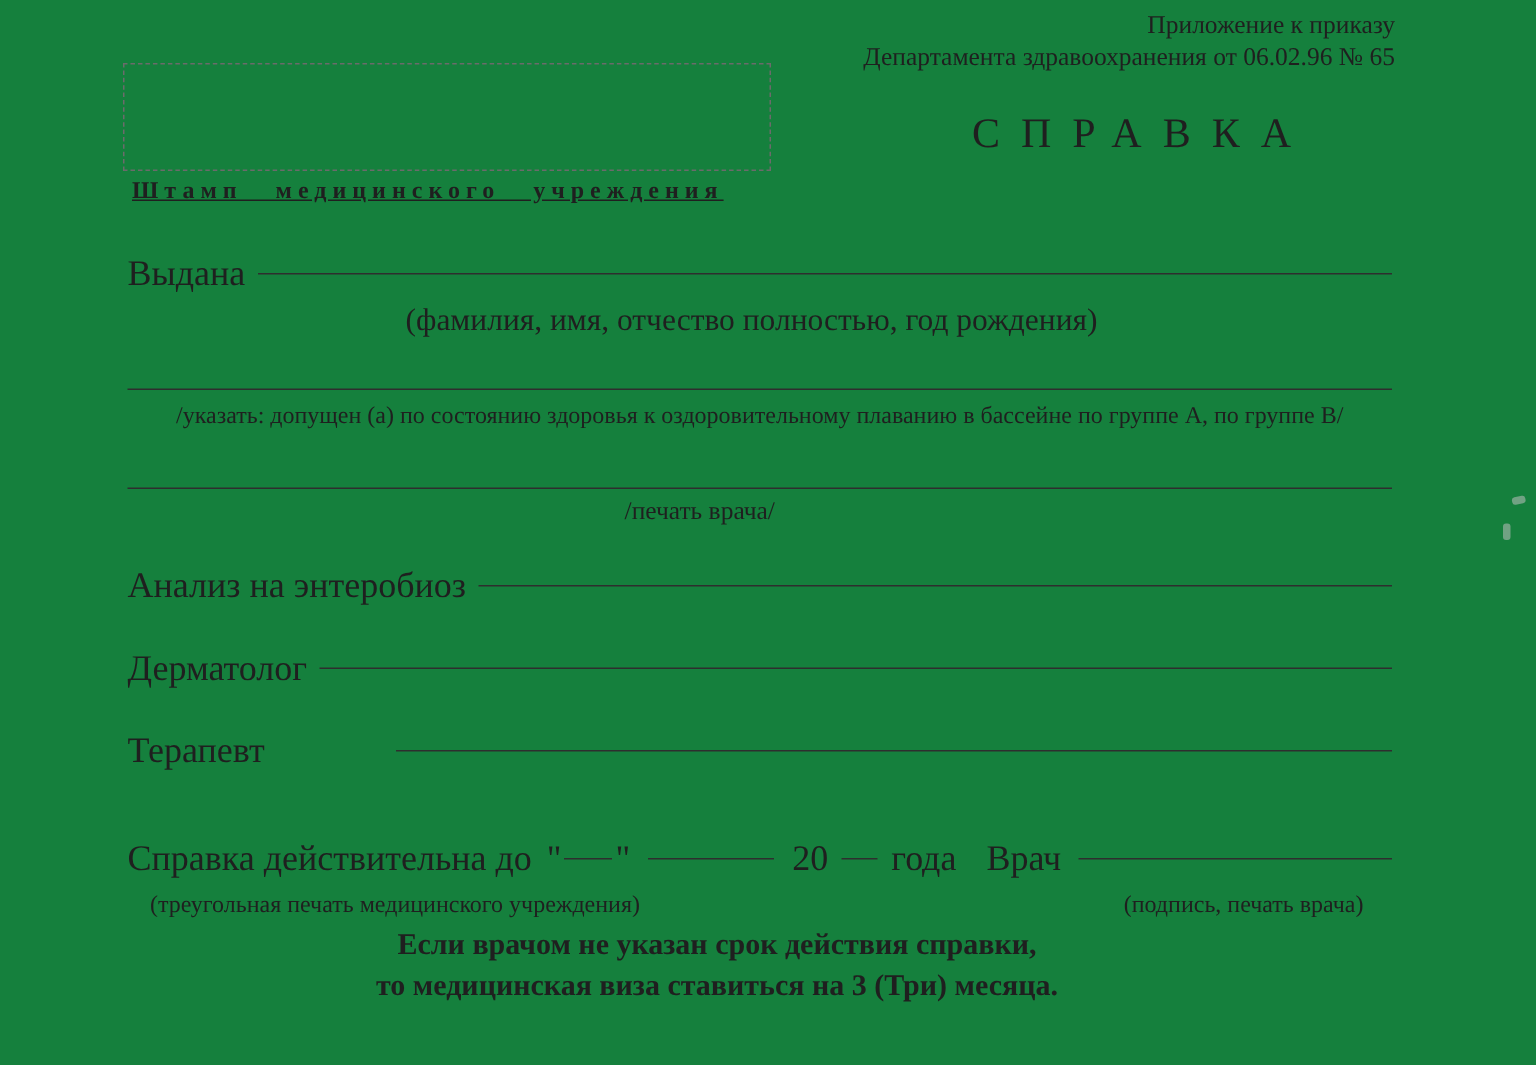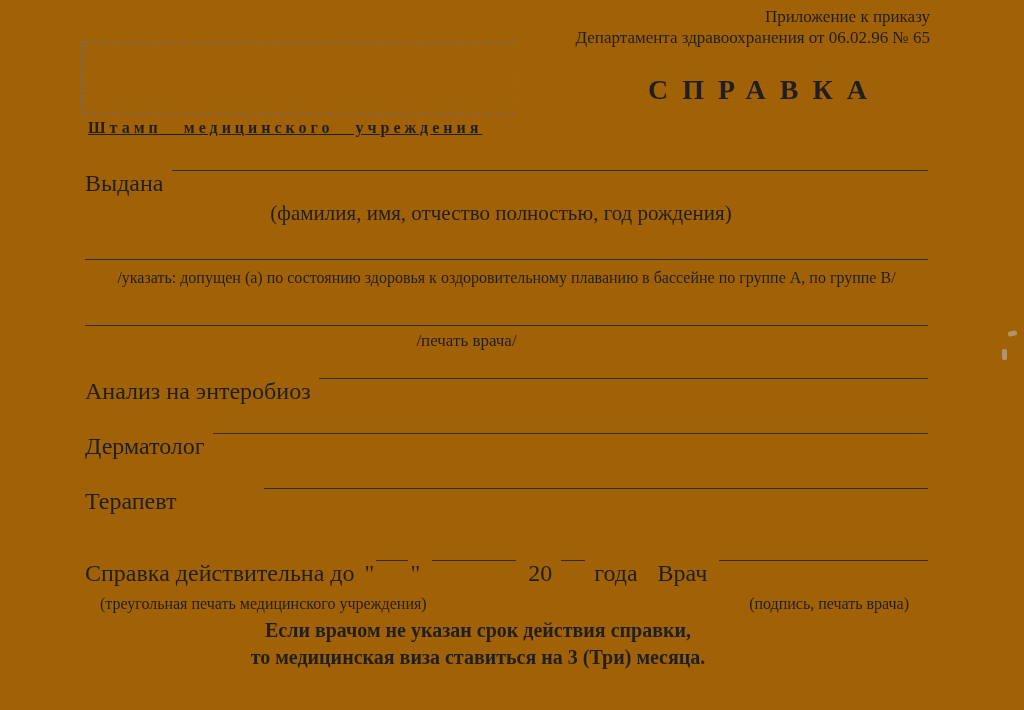--- a/index.html
+++ b/index.html
@@ -4,21 +4,21 @@
 <style>
   html, body { margin: 0; padding: 0; }
   body {
     width: 1024px; height: 710px;
     background: #e8e8e8;
     font-family: "Liberation Serif", "DejaVu Serif", serif;
   }
   .page {
     position: relative;
     width: 1024px; height: 710px;
-    background: #a16207;
+    background: #15803d;
     color: #1f1f1f;
     overflow: hidden;
   }
 
   
   .appendix {
     position: absolute; top: 6px; right: 94px;
     text-align: right;
     font-size: 17px; line-height: 21px;
     white-space: nowrap;
@@ -35,29 +35,29 @@
     position: absolute; left: 88px; top: 119px;
     font-size: 16px; font-weight: bold;
     letter-spacing: 4px; word-spacing: 14px;
     white-space: nowrap;
     text-decoration: underline;
   }
 
   
   .title {
     position: absolute; left: 648px; top: 74px;
-    font-size: 28px; font-weight: bold;
+    font-size: 28px; font-weight: normal;
     letter-spacing: 14px;
     white-space: nowrap;
   }
 
   
   .row {
     position: absolute; left: 85px; width: 843px;
-    display: flex; align-items: flex-start;
+    display: flex; align-items: center;
     font-size: 24px; line-height: 1.15;
     white-space: nowrap;
   }
   .row .gap-s { width: 8px; flex: none; }
   .blank {
     flex: 1;
     border-bottom: 1.6px solid #2e2e2e;
     margin-bottom: 3px;
     min-width: 10px;
   }

